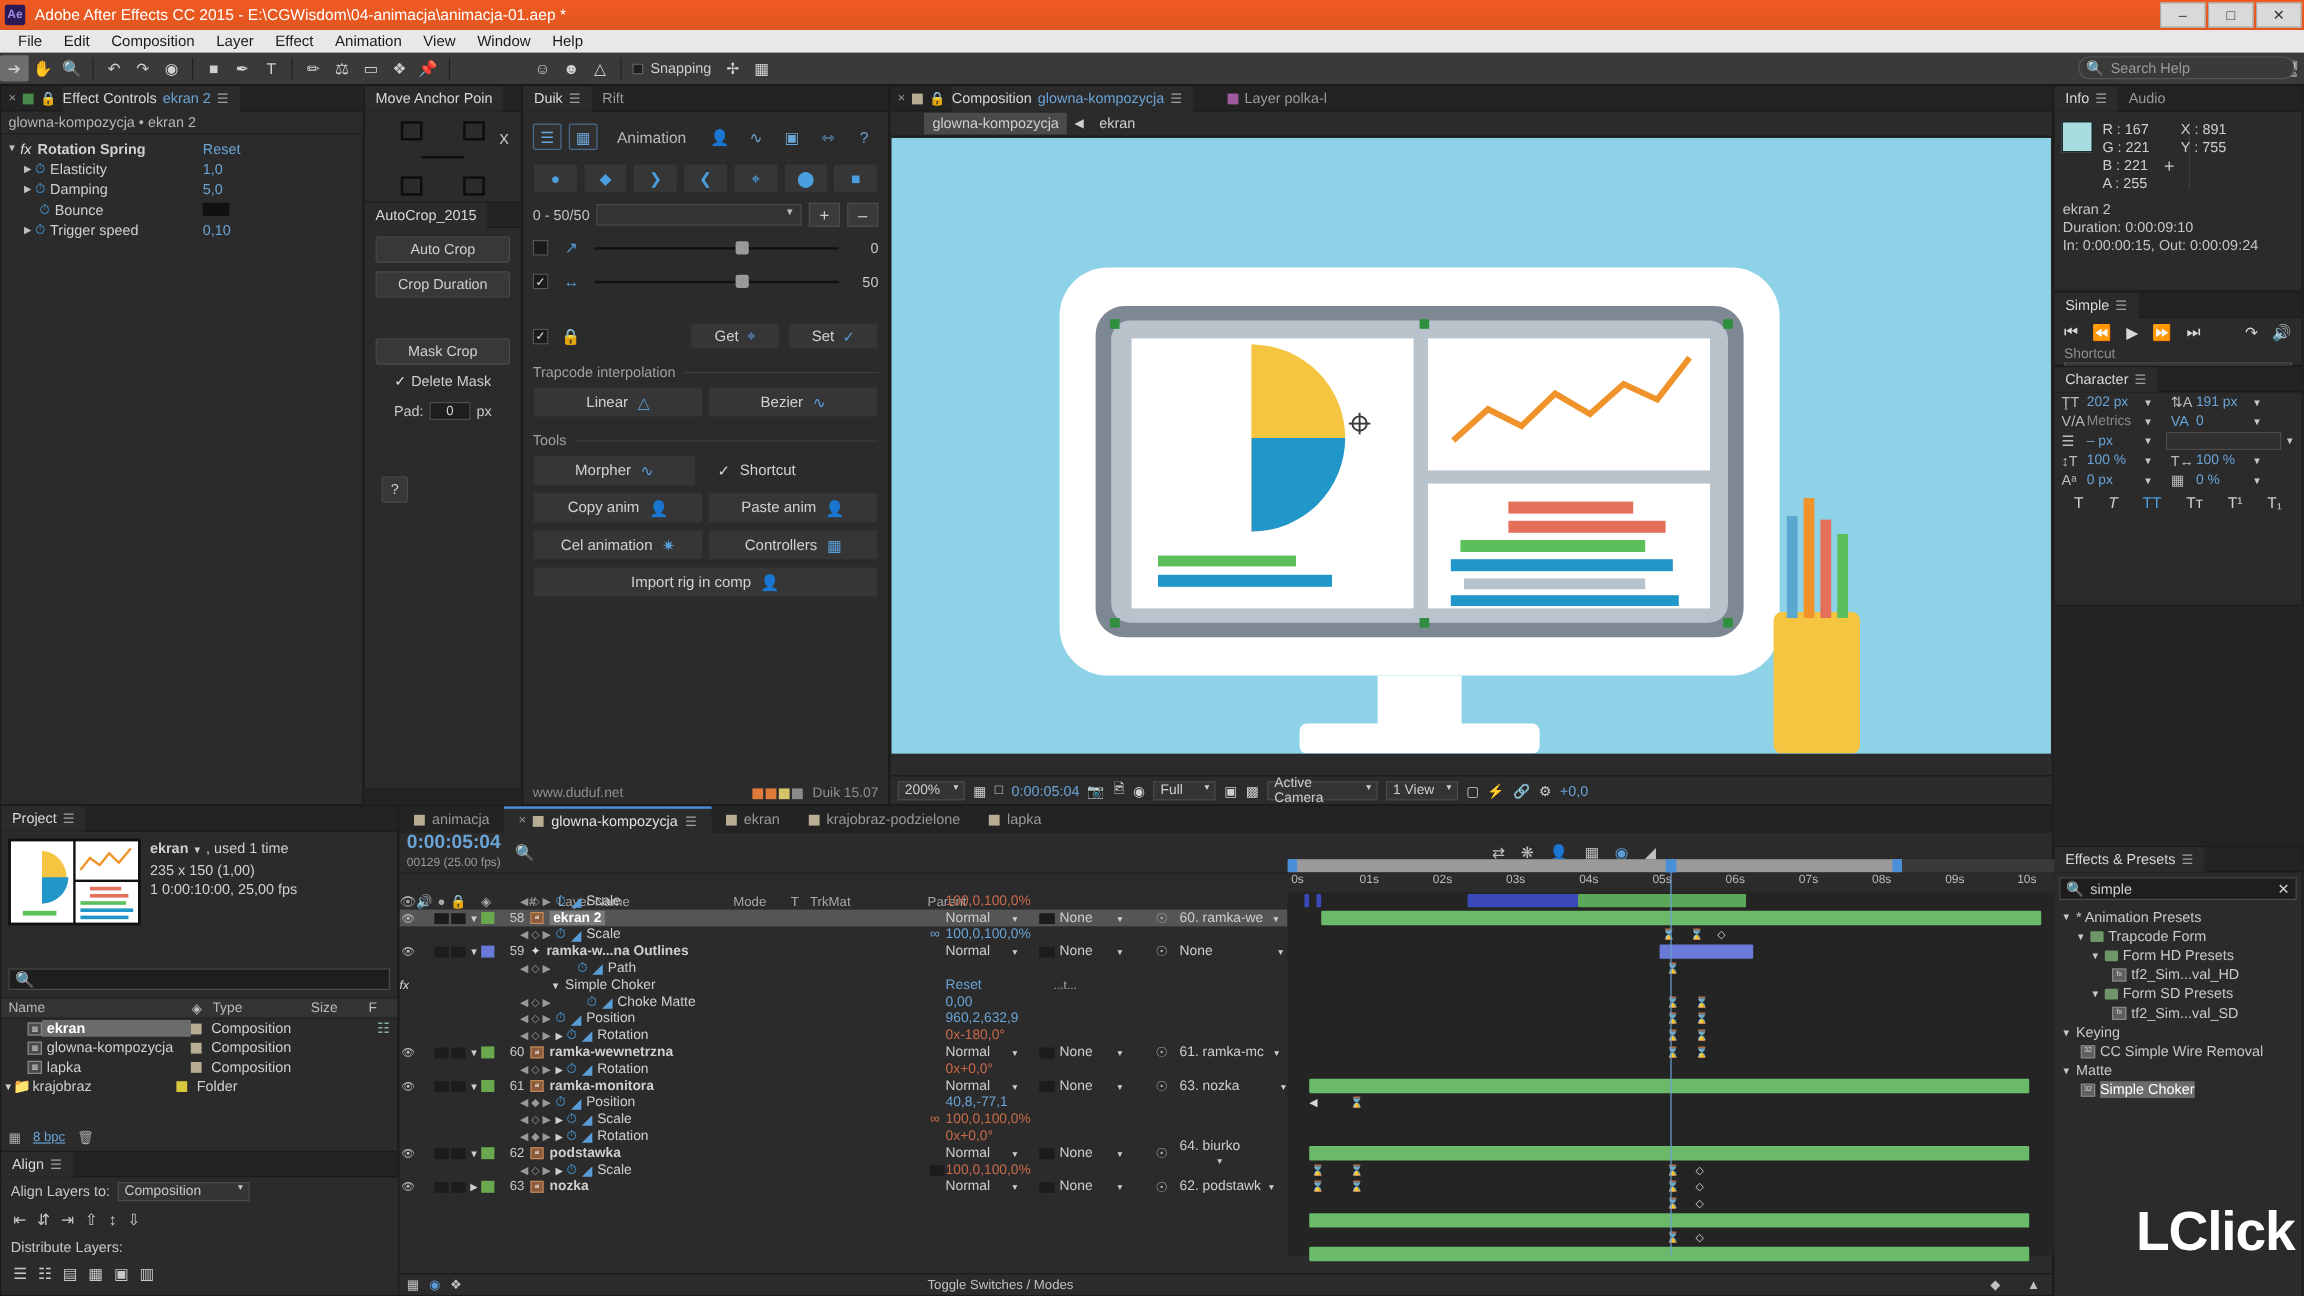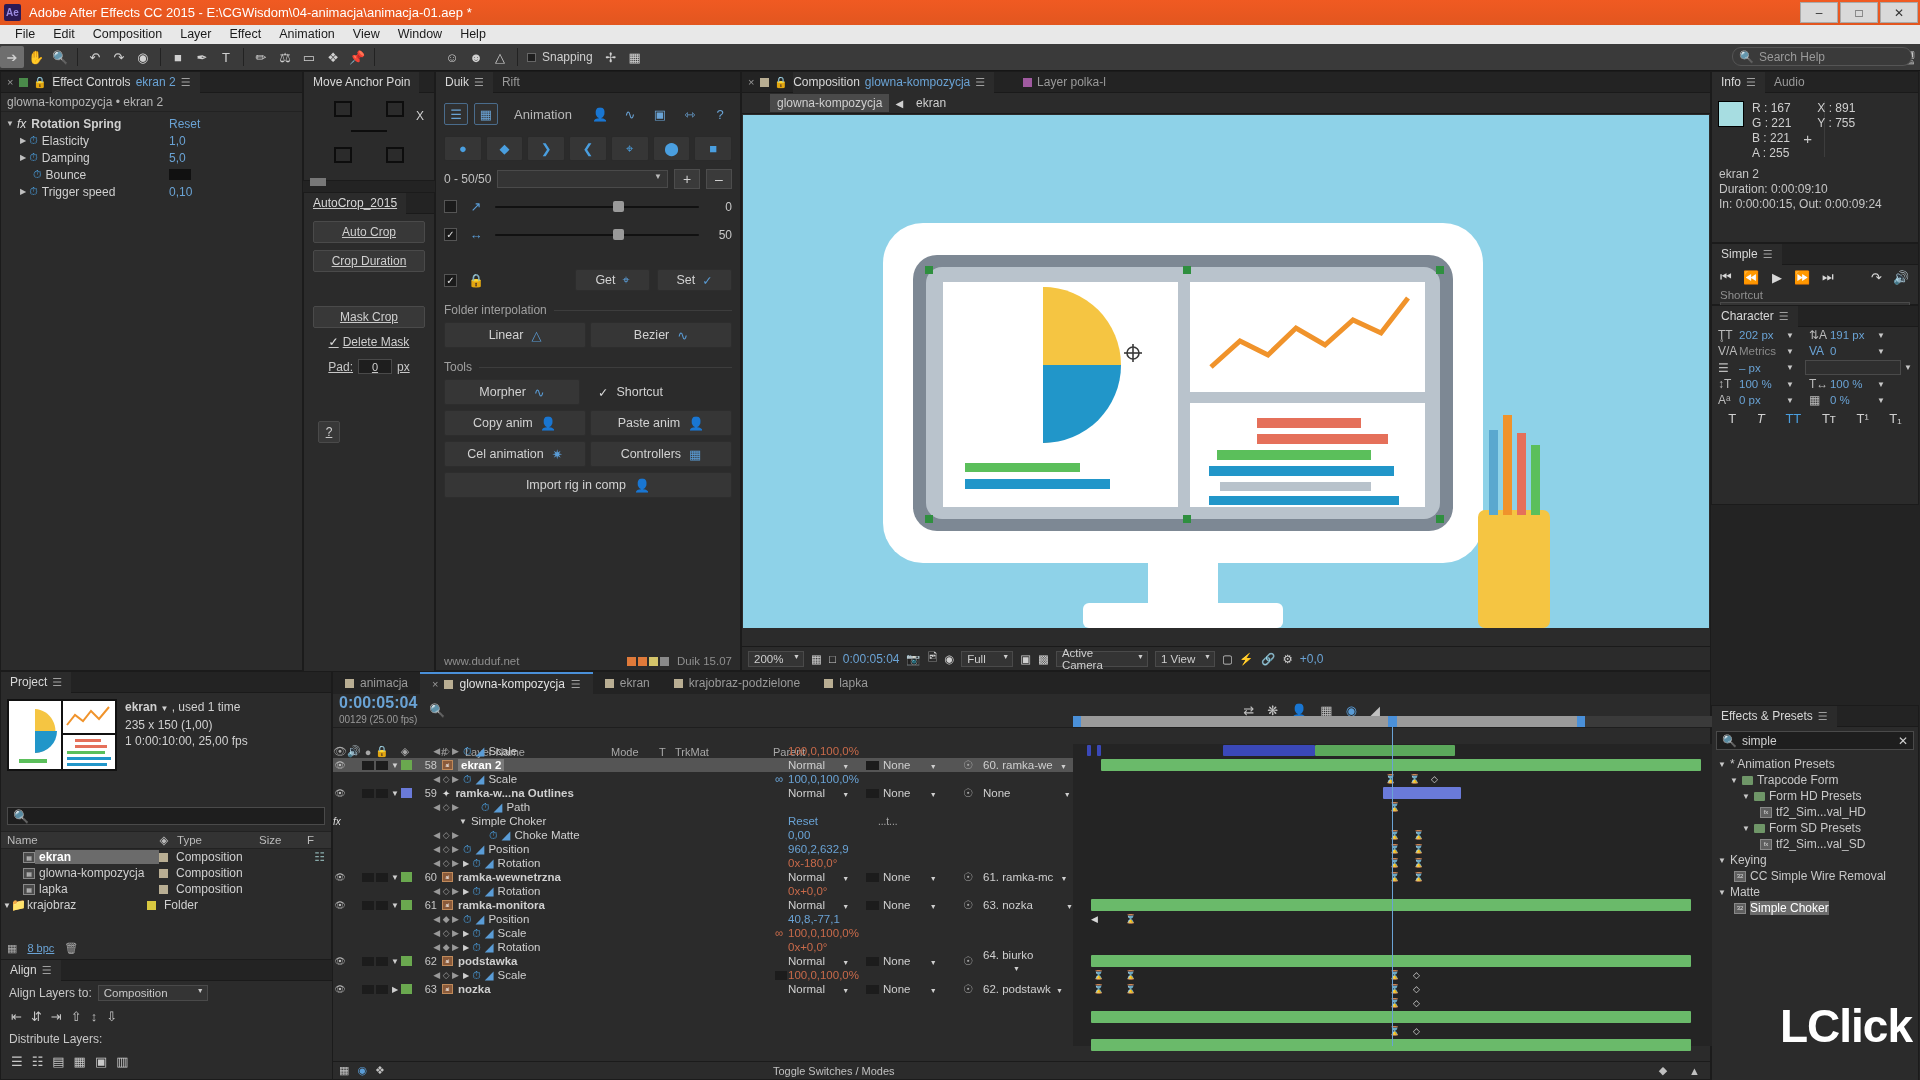--- a/index.html
+++ b/index.html
@@ -57,21 +57,21 @@
   .tri { color:#c0c0c0; font-size:8px; margin-right:3px;}
   .stop { color:#4a9fe0; font-size:11px; margin-right:4px; }
   .swatch-bk { width:22px; height:11px; background:#111; }
 
   
   #moveAnchor { left:303px; top:71px; width:132px; height:110px; }
   .mapbox { margin:8px auto; width:70px; height:62px; position:relative;}
   .mapcorner { position:absolute; width:18px; height:16px; border:2px solid #0d0d0d; }
 
   
-  #autocrop { left:303px; top:192px; width:132px; height:490px;text-decoration:underline; }
+  #autocrop { left:303px; top:168px; width:132px; height:490px; }
   .acbtn { margin:7px 9px; height:22px; background:#383838; border:1px solid #4a4a4a;
     border-radius:2px; display:flex; align-items:center; justify-content:center;
     font-size:12px; color:#d0d0d0; }
   .acchk { display:flex; align-items:center; justify-content:center; gap:4px; font-size:12px; color:#cfcfcf;}
   .acpad { display:flex; align-items:center; justify-content:center; gap:5px; font-size:12px; margin-top:10px;}
   .padfield { width:34px; height:15px; background:#1e1e1e; border:1px solid #4a4a4a; color:#d0d0d0;
      font-size:11px; text-align:center; line-height:15px;}
 
   
   #duik { left:435px; top:71px; width:306px; height:600px; }
@@ -435,21 +435,21 @@
         <div class="getbtn">
           <span>Get</span>
           <span class="ic" style="color:#5a9cd6">⌖</span>
         </div>
         <div class="getbtn">
           <span>Set</span>
           <span class="ic" style="color:#5a9cd6">✓</span>
         </div>
       </div>
       <div class="secthead">
-        <span>Folder interpolation</span>
+        <span>Trapcode interpolation</span>
       </div>
       <div class="grid2">
         <div class="gbtn">
           <span>Linear</span>
           <span class="ic">△</span>
         </div>
         <div class="gbtn">
           <span>Bezier</span>
           <span class="ic">∿</span>
         </div>
@@ -930,20 +930,33 @@
         <span>▦</span>
         <span style="color:#5a9cd6">◉</span>
         <span>◢</span>
       </div>
     </div>
 
     <div class="wkbar">
       <div style="position:absolute;left:2px;top:0;width:510px;height:11px;background:#9a9a9a"></div>
       <div style="position:absolute;left:0;top:0;width:8px;height:11px;background:#4a90d9"></div>
       <div style="position:absolute;left:504px;top:0;width:8px;height:11px;background:#4a90d9"></div>
+    </div>
+    <div class="ruler">
+      <span class="rulernum" style="left:3px">0s</span>
+      <span class="rulernum" style="left:60px">01s</span>
+      <span class="rulernum" style="left:121px">02s</span>
+      <span class="rulernum" style="left:182px">03s</span>
+      <span class="rulernum" style="left:243px">04s</span>
+      <span class="rulernum" style="left:304px">05s</span>
+      <span class="rulernum" style="left:365px">06s</span>
+      <span class="rulernum" style="left:426px">07s</span>
+      <span class="rulernum" style="left:487px">08s</span>
+      <span class="rulernum" style="left:548px">09s</span>
+      <span class="rulernum" style="left:608px">10s</span>
     </div>
 
     <div class="colhead" style="position:absolute;top:72px;left:0;width:1379px">
       <span style="width:14px;text-align:center">👁</span>
       <span style="width:14px;text-align:center">🔊</span>
       <span style="width:14px;text-align:center">●</span>
       <span style="width:14px;text-align:center;color:#c9a227">🔒</span>
       <span style="width:32px;text-align:center">◈</span>
       <span style="width:26px;text-align:right">#</span>
       <span style="width:120px;padding-left:18px">Layer Name</span>

